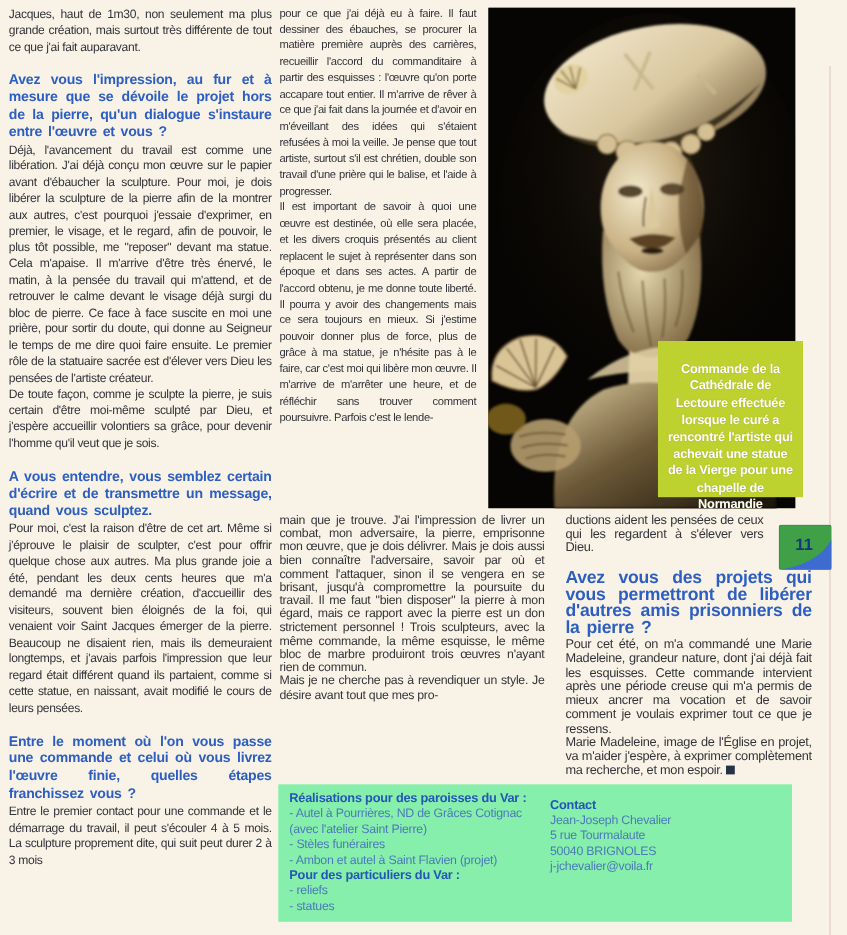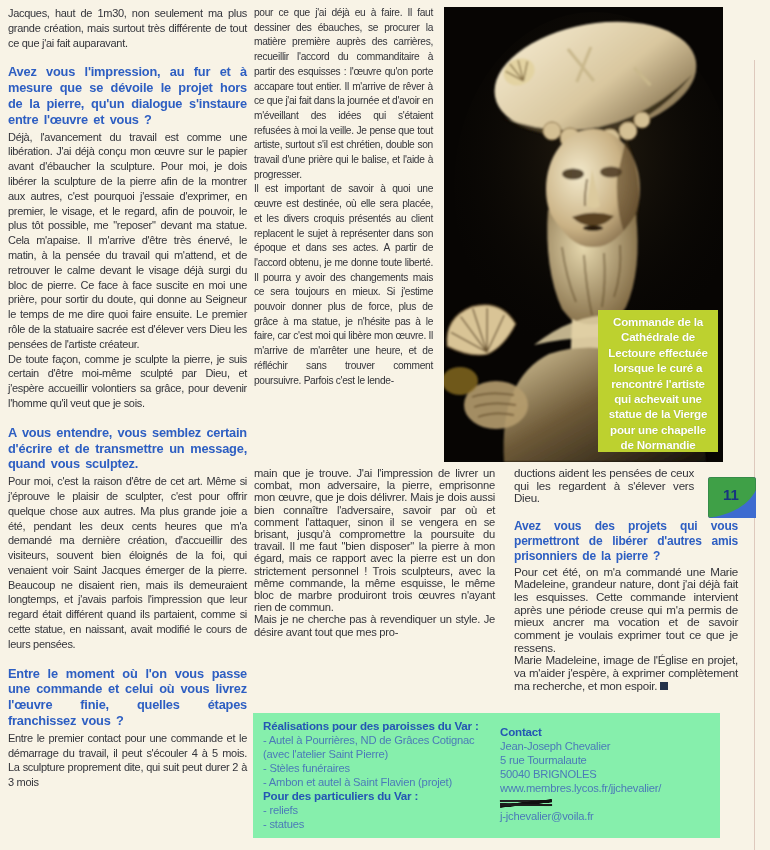--- a/index.html
+++ b/index.html
@@ -22,29 +22,29 @@
     font-weight:bold;color:#2d5ec2;text-align:justify;
     margin:14px 0 2px 0;word-spacing:2px;
   }
   .col1{left:8px;top:6px;width:239px;}
   .col2a{left:254px;top:6px;width:179px;}
   .col2a .body-text{font-size:10.2px;line-height:14.7px;letter-spacing:-0.3px;}
   .col2b{left:254px;top:467px;width:241px;}
   .col2b .body-text{font-size:11.2px;line-height:12.2px;letter-spacing:-0.25px;}
   .col3{left:514px;top:467px;width:224px;}
   .col3 .body-text{font-size:11.6px;line-height:12.7px;letter-spacing:-0.25px;}
-  .col3 .q-head{font-size:12px;line-height:14.8px;}
+  .col3 .q-head{font-size:16px;line-height:14.8px;}
   .photo{
     position:absolute;left:444px;top:7px;width:279px;height:455px;
     background:#070503;z-index:1;
   }
   .caption{
-    position:absolute;left:598px;top:310px;width:120px;height:142px;
+    position:absolute;left:598px;top:310px;width:132px;height:142px;
     background:#bdd12f;z-index:3;box-sizing:border-box;
-    padding:4px 7px;
+    padding:18px 7px;
     font-size:11.6px;line-height:15.4px;font-weight:bold;color:#ffffff;
     text-align:center;letter-spacing:-0.2px;
     text-shadow:0 0 1px rgba(120,140,20,.6);
   }
   .badge{
     position:absolute;left:708px;top:477px;width:48px;height:41px;z-index:4;
   }
   .infobox{
     position:absolute;left:253px;top:713px;width:467px;height:125px;
     background:#86efac;box-sizing:border-box;z-index:2;
@@ -221,18 +221,17 @@
       <p class="box-line">- Ambon et autel à Saint Flavien (projet)</p>
       <p class="box-head">Pour des particuliers du Var :</p>
       <p class="box-line">- reliefs</p>
       <p class="box-line">- statues</p>
     </div>
     <div class="right">
       <p class="box-head">Contact</p>
       <p class="box-line">Jean-Joseph Chevalier</p>
       <p class="box-line">5 rue Tourmalaute</p>
       <p class="box-line">50040 BRIGNOLES</p>
-      <p class="box-line"><span>www.membres.lycos.fr/jjchevalier/</span><span class="scribble"></span></p>
       <p class="box-line">j-jchevalier@voila.fr</p>
     </div>
   </div>
 
 </div>
 
 </body></html>

